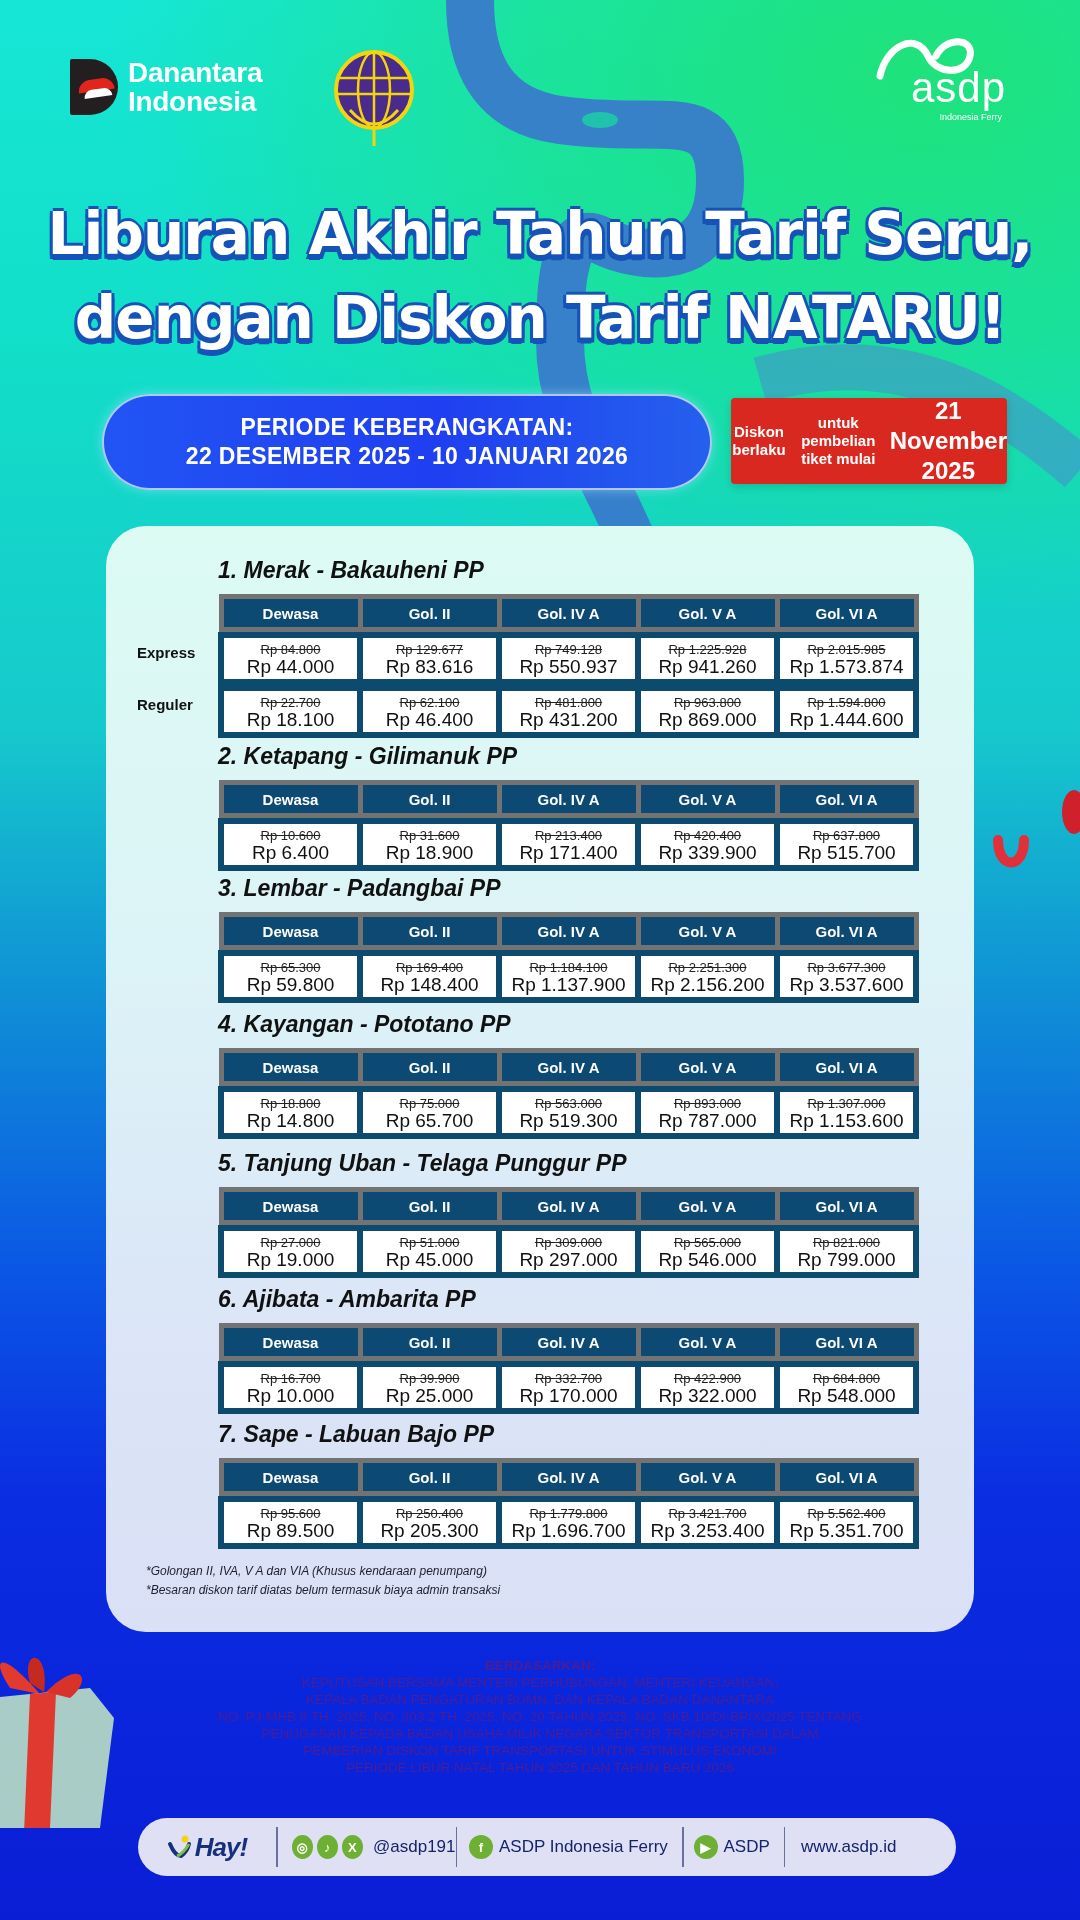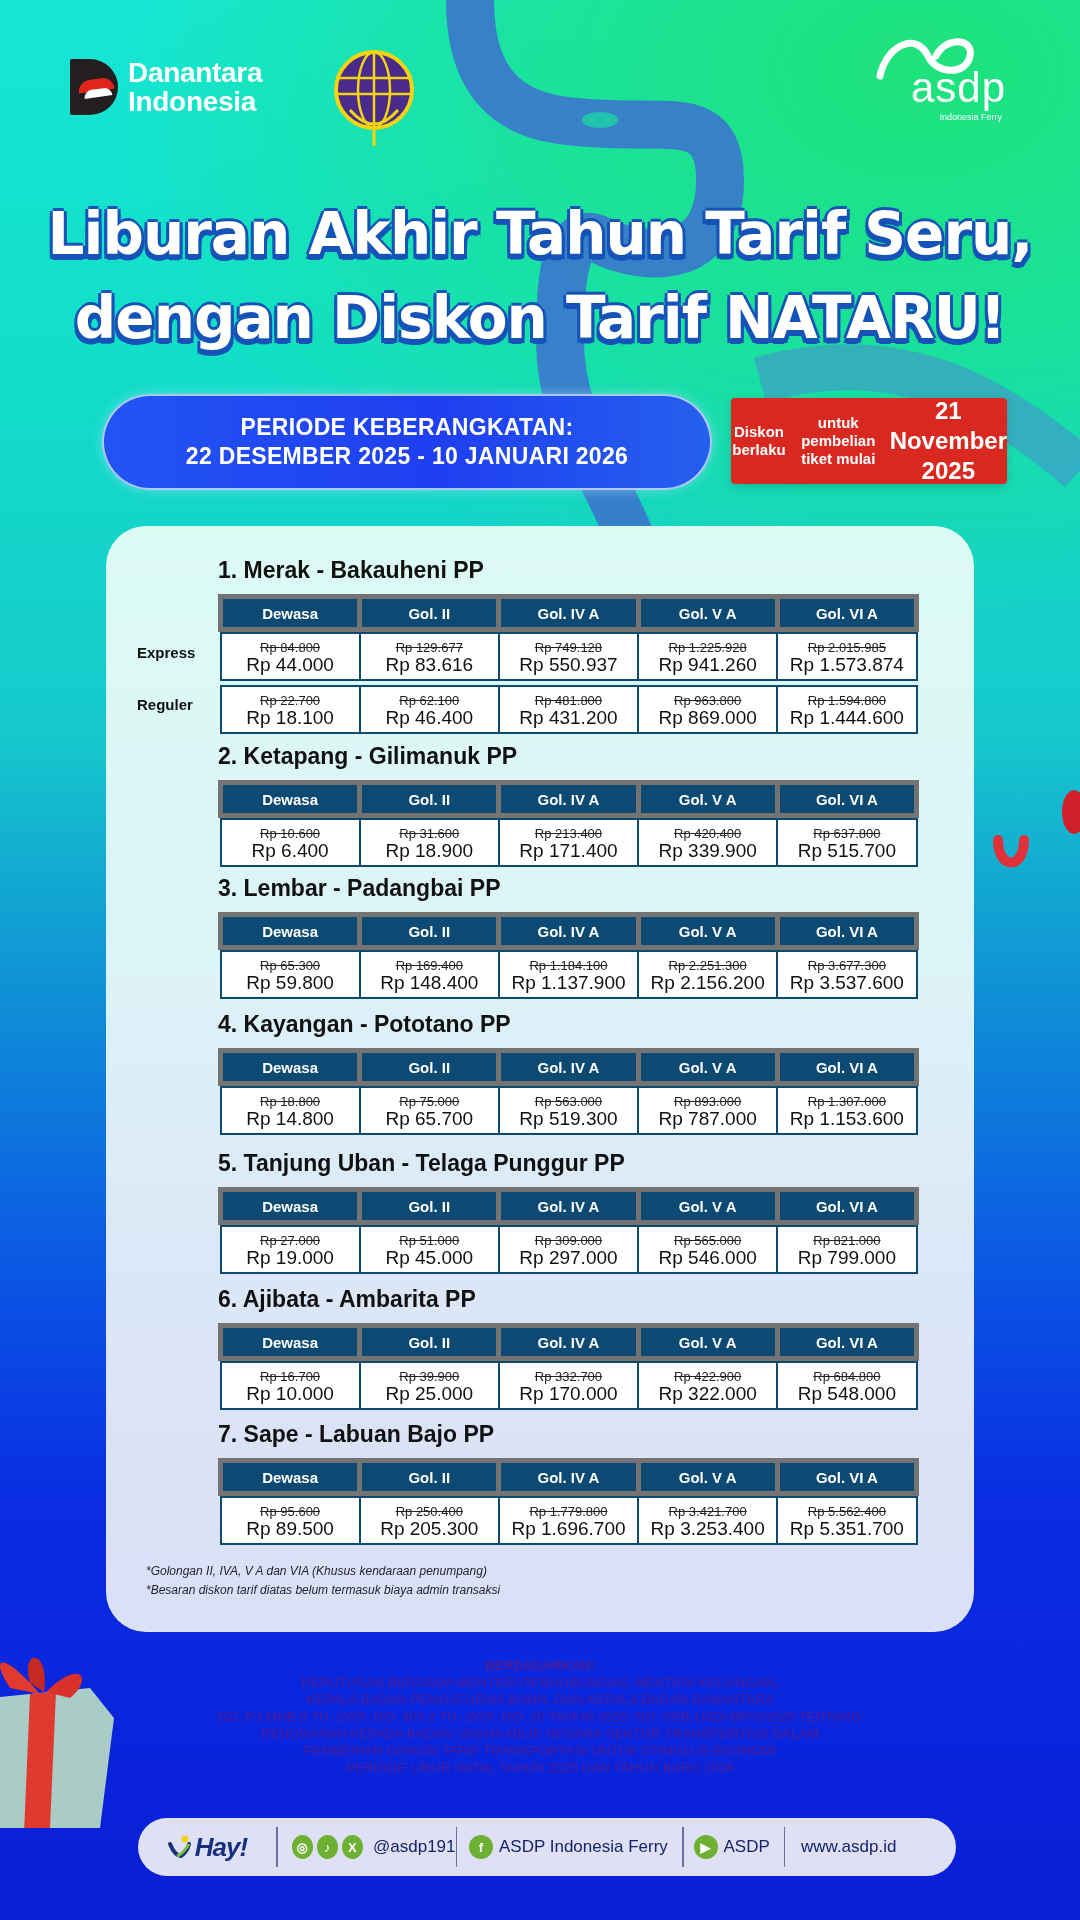--- a/index.html
+++ b/index.html
@@ -67,29 +67,29 @@
     .discount-badge .b1 { font-size: 15px; line-height: 18px; font-weight: 700; }
     .discount-badge .b2 { font-size: 15px; line-height: 18px; font-weight: 700; }
     .discount-badge .b3 { font-size: 24px; line-height: 30px; font-weight: 700; }
     .card {
       position: absolute; left: 106px; top: 526px; width: 868px; height: 1106px;
       border-radius: 40px;
       background: linear-gradient(180deg, #dcfbf3 0%, #dcf3f7 40%, #dbe6f7 70%, #dae0f6 100%);
     }
     .route { position: absolute; left: 218px; width: 700px; }
     .route-title {
-      font-size: 23px; font-weight: 700; color: #111; line-height: 28px; height: 30px;
+      font-size: 23px; font-weight: 700; color: #111; line-height: 28px; height: 30px; font-style: italic;
     }
     .fare-table { border-collapse: collapse; table-layout: fixed; width: 701px; }
     .fare-table th {
       background: #0c4a73; color: #fff; font-size: 15px; font-weight: 700; height: 33px;
       border: 5px solid #737373; text-align: center;
     }
     .fare-table td {
-      background: #fff; border: 2px solid #0c4a6e; height: 47px; text-align: center; vertical-align: middle;
+      background: #fff; border: 6px solid #0c4a6e; height: 47px; text-align: center; vertical-align: middle;
       padding-top: 3px;
     }
     .old { display: block; font-size: 13px; line-height: 13px; color: #222; text-decoration: line-through; }
     .new { display: block; font-size: 19px; line-height: 22px; color: #111; }
     .row-gap td { background: transparent; border: none; height: 6px; padding: 0; }
     .row-label {
       position: absolute; left: 137px; font-size: 15px; font-weight: 700; color: #111;
     }
     .notes {
       position: absolute; left: 146px; top: 1562px; font-style: italic; font-size: 12px; line-height: 19px; color: #1e1e2e;

